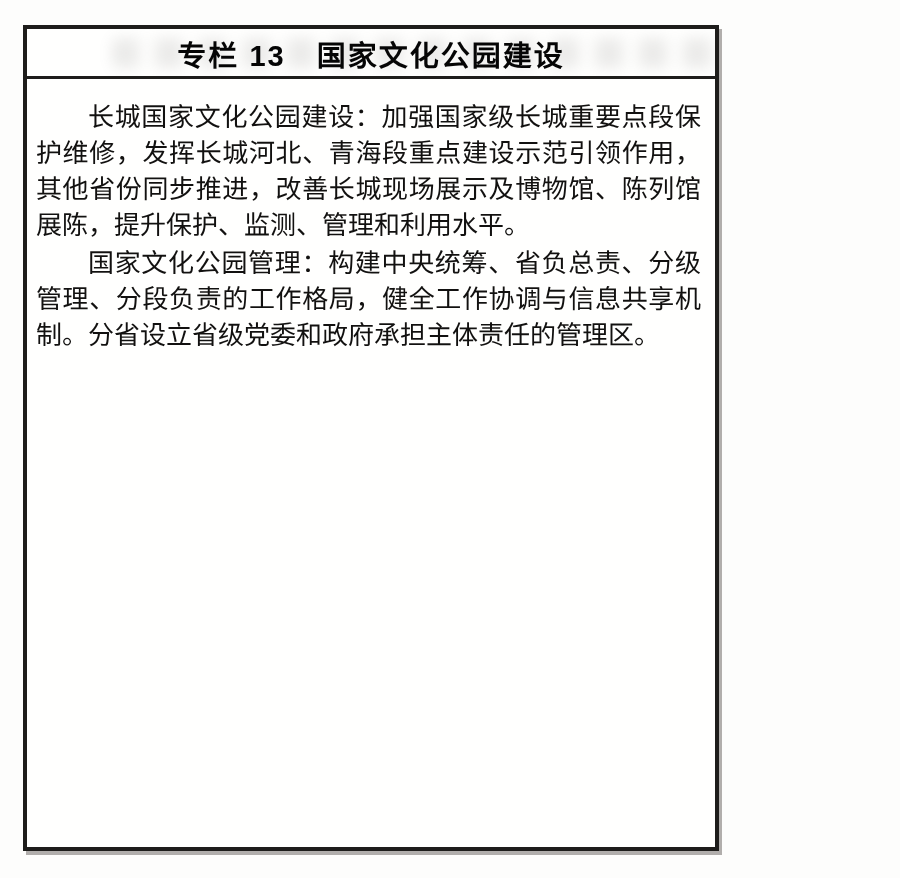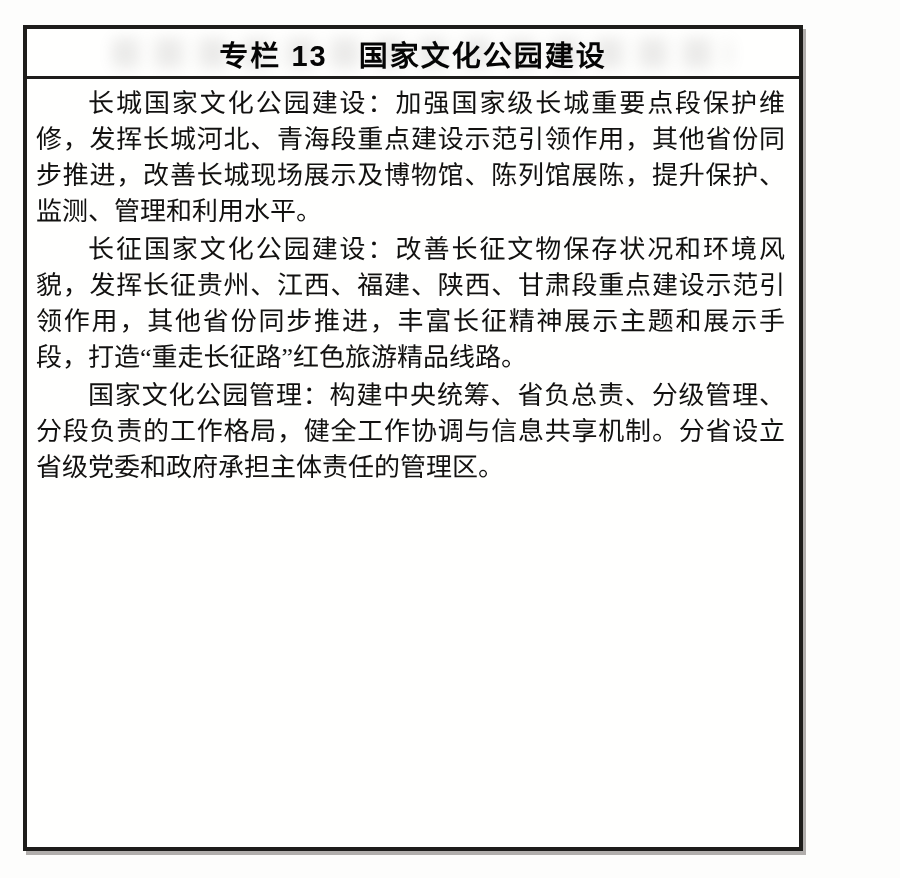--- a/index.html
+++ b/index.html
@@ -12,21 +12,21 @@
     position: relative;
     background: #fdfdfc;
     font-family: "Liberation Serif", "DejaVu Serif", serif;
     overflow: hidden;
   }
   
   .panel {
     position: absolute;
     left: 23px;
     top: 25px;
-    width: 780px;
+    width: 696px;
     height: 826px;
     box-sizing: border-box;
     border: 4px solid #1e1d1b;
     background: #fffffe;
     box-shadow: 3px 4px 0 rgba(115,110,105,0.55);
   }
   
   .titlebar {
     position: relative;
     height: 47px;
@@ -56,37 +56,36 @@
     height: 30px;
     background: repeating-linear-gradient(90deg,
       rgba(120,118,115,0.9) 0 26px,
       rgba(200,198,195,0.25) 26px 44px);
     filter: blur(7px);
     opacity: 0.16;
     border-radius: 6px;
   }
   
   .content {
-    padding: 5px 14px 0 9px;
+    padding: 19px 14px 0 9px;
     font-size: 26px;
     line-height: 36px;
     color: #121110;
     text-align: justify;
   }
   .content p.para {
     margin: 2px 0;
     text-indent: 2em;
   }
 </style>
 </head>
 <body>
 
 <div class="panel">
   <div class="titlebar">
     <div class="watermark"></div>
     <div class="title-text">专栏 13　国家文化公园建设</div>
   </div>
   <div class="content" id="paragraphs">
       <p class="para">长城国家文化公园建设：加强国家级长城重要点段保护维修，发挥长城河北、青海段重点建设示范引领作用，其他省份同步推进，改善长城现场展示及博物馆、陈列馆展陈，提升保护、监测、管理和利用水平。</p>
-      <p class="para">长征国家文化公园建设：改善长征文物保存状况和环境风貌，发挥长征贵州、江西、福建、陕西、甘肃段重点建设示范引领作用，其他省份同步推进，丰富长征精神展示主题和展示手段，打造“重走长征路”红色旅游精品线路。</p>
       <p class="para">国家文化公园管理：构建中央统筹、省负总责、分级管理、分段负责的工作格局，健全工作协调与信息共享机制。分省设立省级党委和政府承担主体责任的管理区。</p>
     </div>
 </div>
 
 </body></html>

